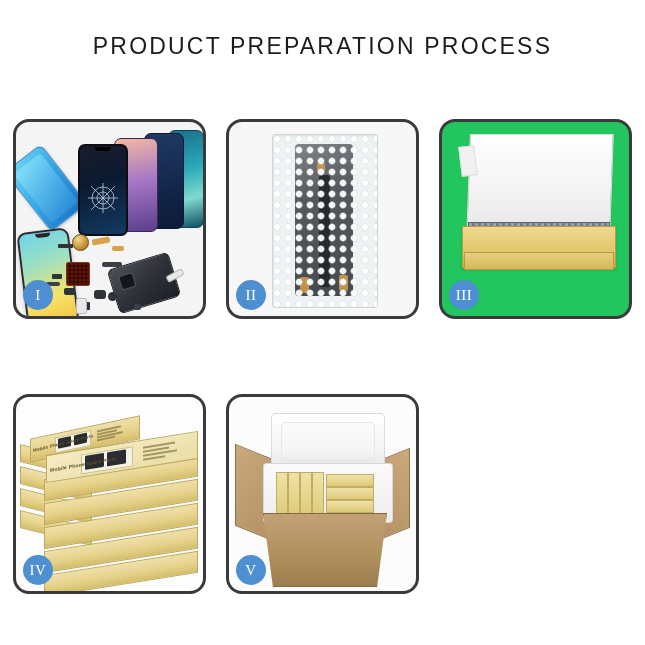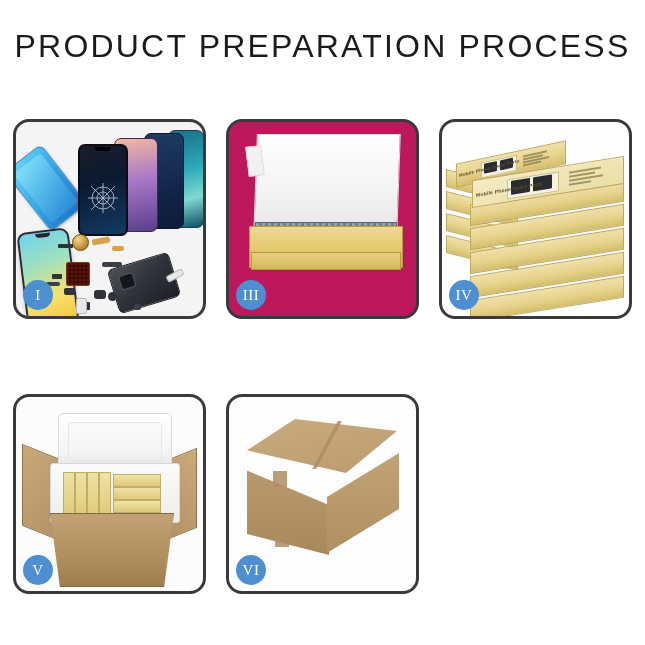--- a/index.html
+++ b/index.html
@@ -7,21 +7,21 @@
     width:645px;height:645px;
     background:#ffffff;
     font-family:"Liberation Sans", sans-serif;
     overflow:hidden;
   }
   .page{position:relative;width:645px;height:645px;background:#fff;}
 
   
   .header{text-align:center;padding-top:30px;}
   .title{
-    font-size:32px;font-weight:400;color:#1b1b1b;
+    font-size:23px;font-weight:400;color:#1b1b1b;
     letter-spacing:2.2px;line-height:32px;
     font-family:"Liberation Sans", sans-serif;
     white-space:nowrap;
   }
   .subtitle{
     margin-top:9px;
     font-size:13.5px;color:#2a2a2a;font-weight:400;
     letter-spacing:.25px;white-space:nowrap;
   }
 
@@ -141,21 +141,21 @@
   .innerpart{
     position:absolute;left:22px;top:9px;width:58px;height:152px;
     background:linear-gradient(160deg,#6e7177 0%,#3c3f45 35%,#2a2c31 100%);
     border-radius:4px;opacity:.86;
   }
   .innerflex{position:absolute;left:46px;top:40px;width:11px;height:112px;
     background:#23252a;border-radius:2px;opacity:.9;}
   .innergold{position:absolute;width:9px;height:16px;background:#c99a4e;border-radius:2px;opacity:.92;}
 
   
-  .p3{background:#be185d;}
+  .p3{background:#22c55e;}
   .lidback{
     position:absolute;left:26px;top:12px;width:142px;height:102px;
     background:linear-gradient(180deg,#ffffff 0%,#f2f2f2 60%,#e4e4e4 100%);
     border:1px solid #dcdcdc;
     transform:skewX(-2deg);
     box-shadow:0 1px 2px rgba(0,0,0,.05);
   }
   .lidtab{
     position:absolute;left:18px;top:24px;width:14px;height:28px;
     background:#f1f1f1;border:1px solid #dcdcdc;transform:rotate(-7deg);
@@ -300,20 +300,33 @@
         <div class="flex" style="left:30px;top:160px;width:14px;height:4px;background:#3c3f47;"></div>
         <div class="flex" style="left:86px;top:140px;width:20px;height:5px;background:#3c3f47;"></div>
 
         <div class="wht" style="left:60px;top:176px;width:9px;height:14px;border-radius:2px;"></div>
         <div class="wht" style="left:150px;top:150px;width:16px;height:5px;transform:rotate(-28deg);"></div>
         <div class="smallbtn" style="left:118px;top:182px;width:7px;height:6px;"></div>
       </div>
       <div class="badge">I</div>
     </div>
 
+    <div class="panel p2">
+      <div class="scene">
+        <div class="bubblebag">
+          <div class="innerpart"></div>
+          <div class="innerflex"></div>
+          <div class="innergold" style="left:27px;top:142px;"></div>
+          <div class="innergold" style="left:66px;top:140px;"></div>
+          <div class="innergold" style="left:44px;top:28px;width:8px;height:9px;"></div>
+          <div class="bubbles"></div>
+        </div>
+      </div>
+      <div class="badge">II</div>
+    </div>
 
     <div class="panel p3">
       <div class="scene">
         <div class="lidback"></div>
         <div class="lidtab"></div>
         <div class="boxinner"></div>
         <div class="boxbody"></div>
         <div class="boxfront"></div>
       </div>
       <div class="badge">III</div>
@@ -371,26 +384,15 @@
           <div class="ybar" style="left:48px;top:8px;width:10px;height:44px;"></div>
           <div class="ybar" style="left:62px;top:10px;width:46px;height:11px;"></div>
           <div class="ybar" style="left:62px;top:23px;width:46px;height:11px;"></div>
           <div class="ybar" style="left:62px;top:36px;width:46px;height:11px;"></div>
         </div>
         <div class="cartonbody"></div>
       </div>
       <div class="badge">V</div>
     </div>
 
-    <div class="panel p6">
-      <div class="scene">
-        <div class="c-top"></div>
-        <div class="c-left"></div>
-        <div class="c-right"></div>
-        <div class="tape" style="left:96px;top:24px;width:4px;height:48px;transform:skewX(-28deg);"></div>
-        <div class="tape" style="left:44px;top:74px;width:14px;height:16px;"></div>
-        <div class="tape" style="left:46px;top:138px;width:14px;height:12px;"></div>
-      </div>
-      <div class="badge">VI</div>
-    </div>
 
   </div>
 </div>
 
 </body></html>

